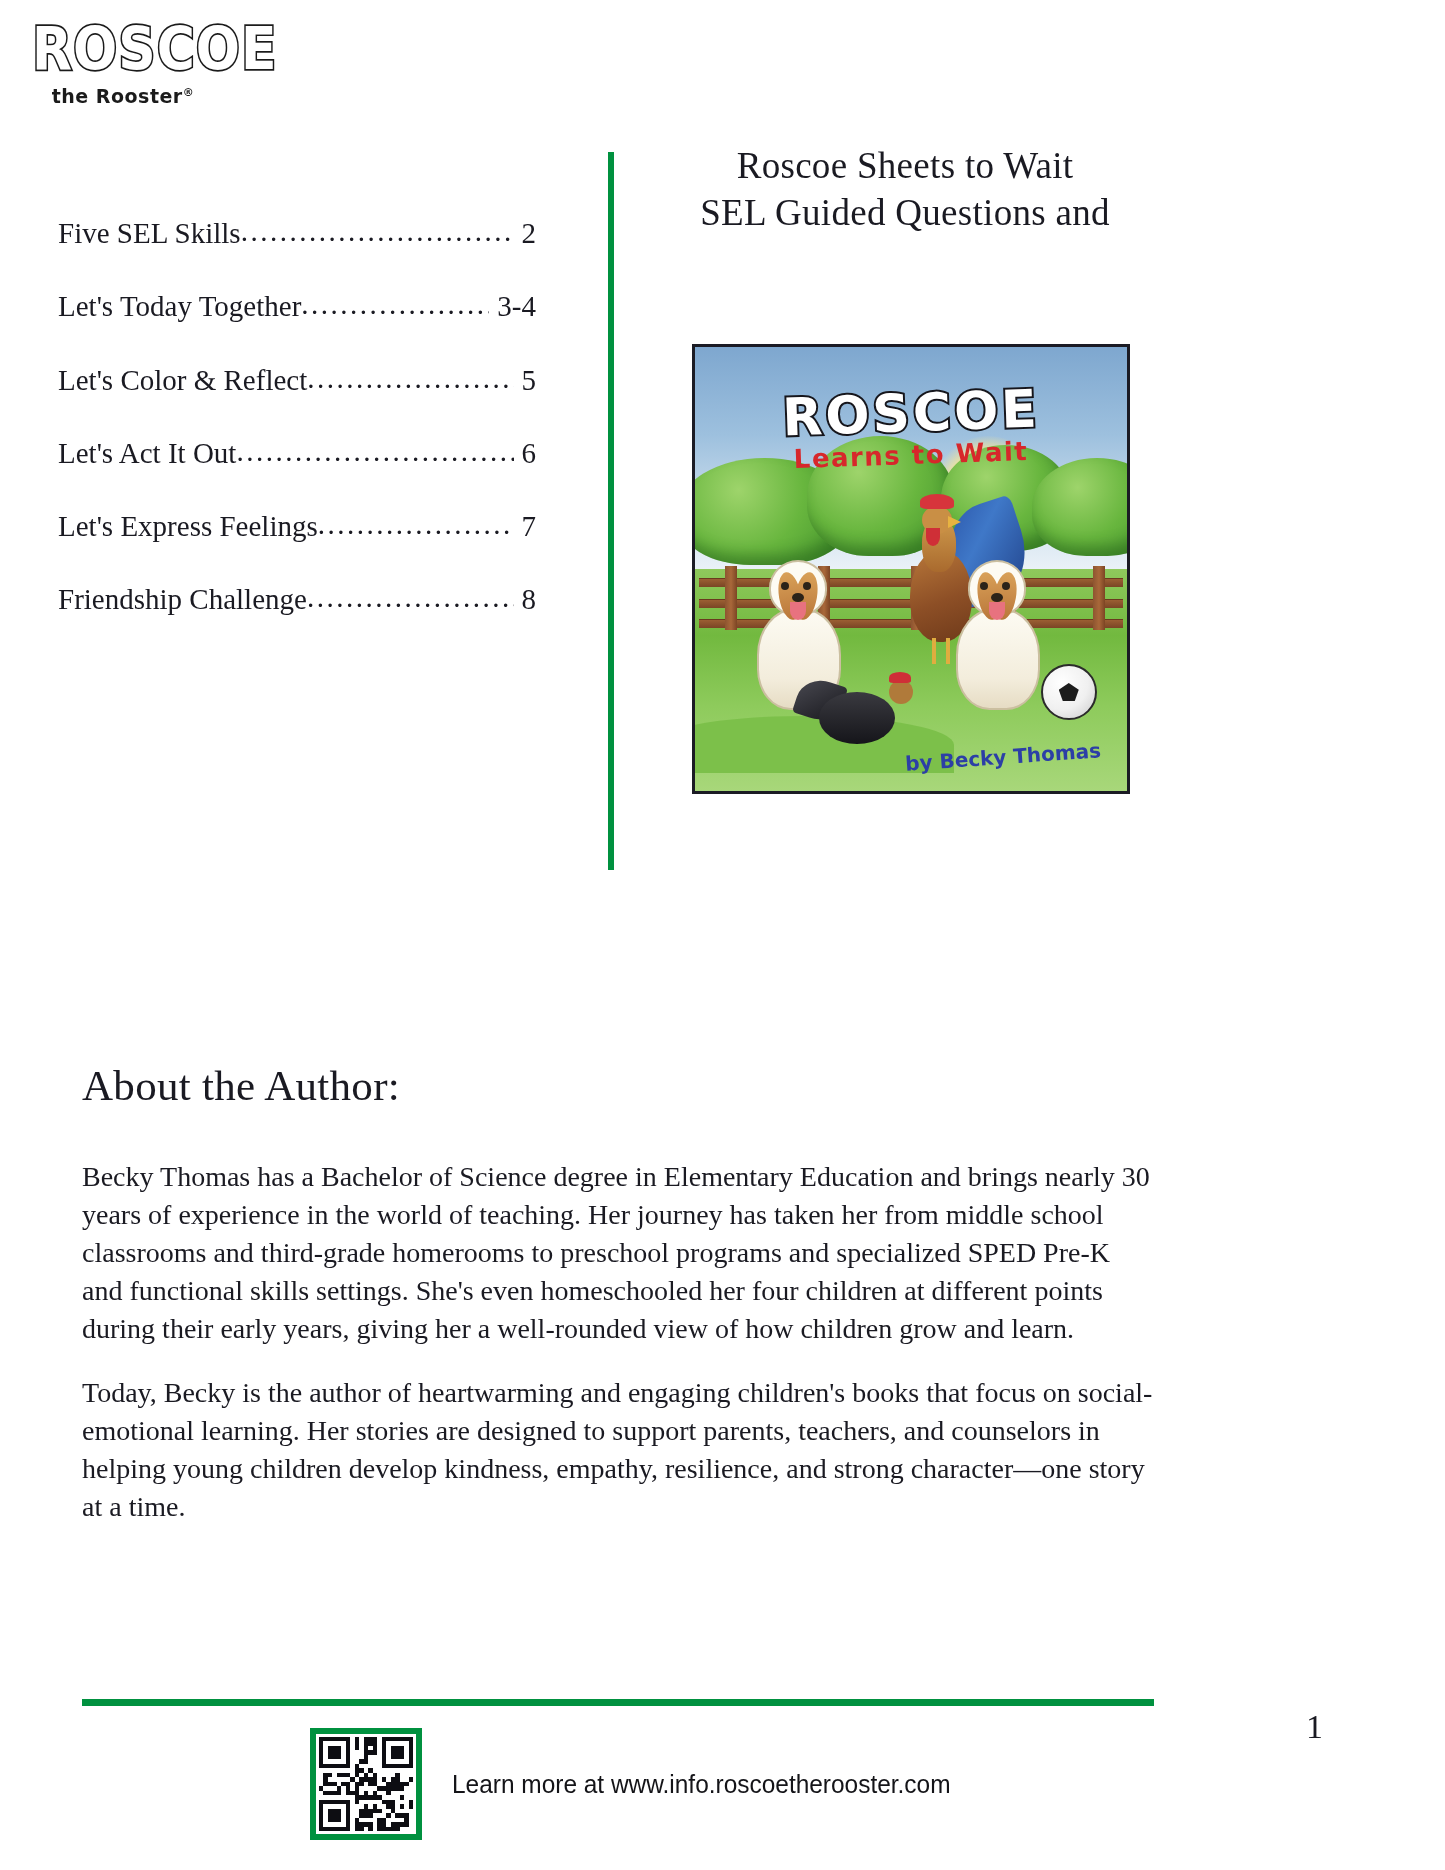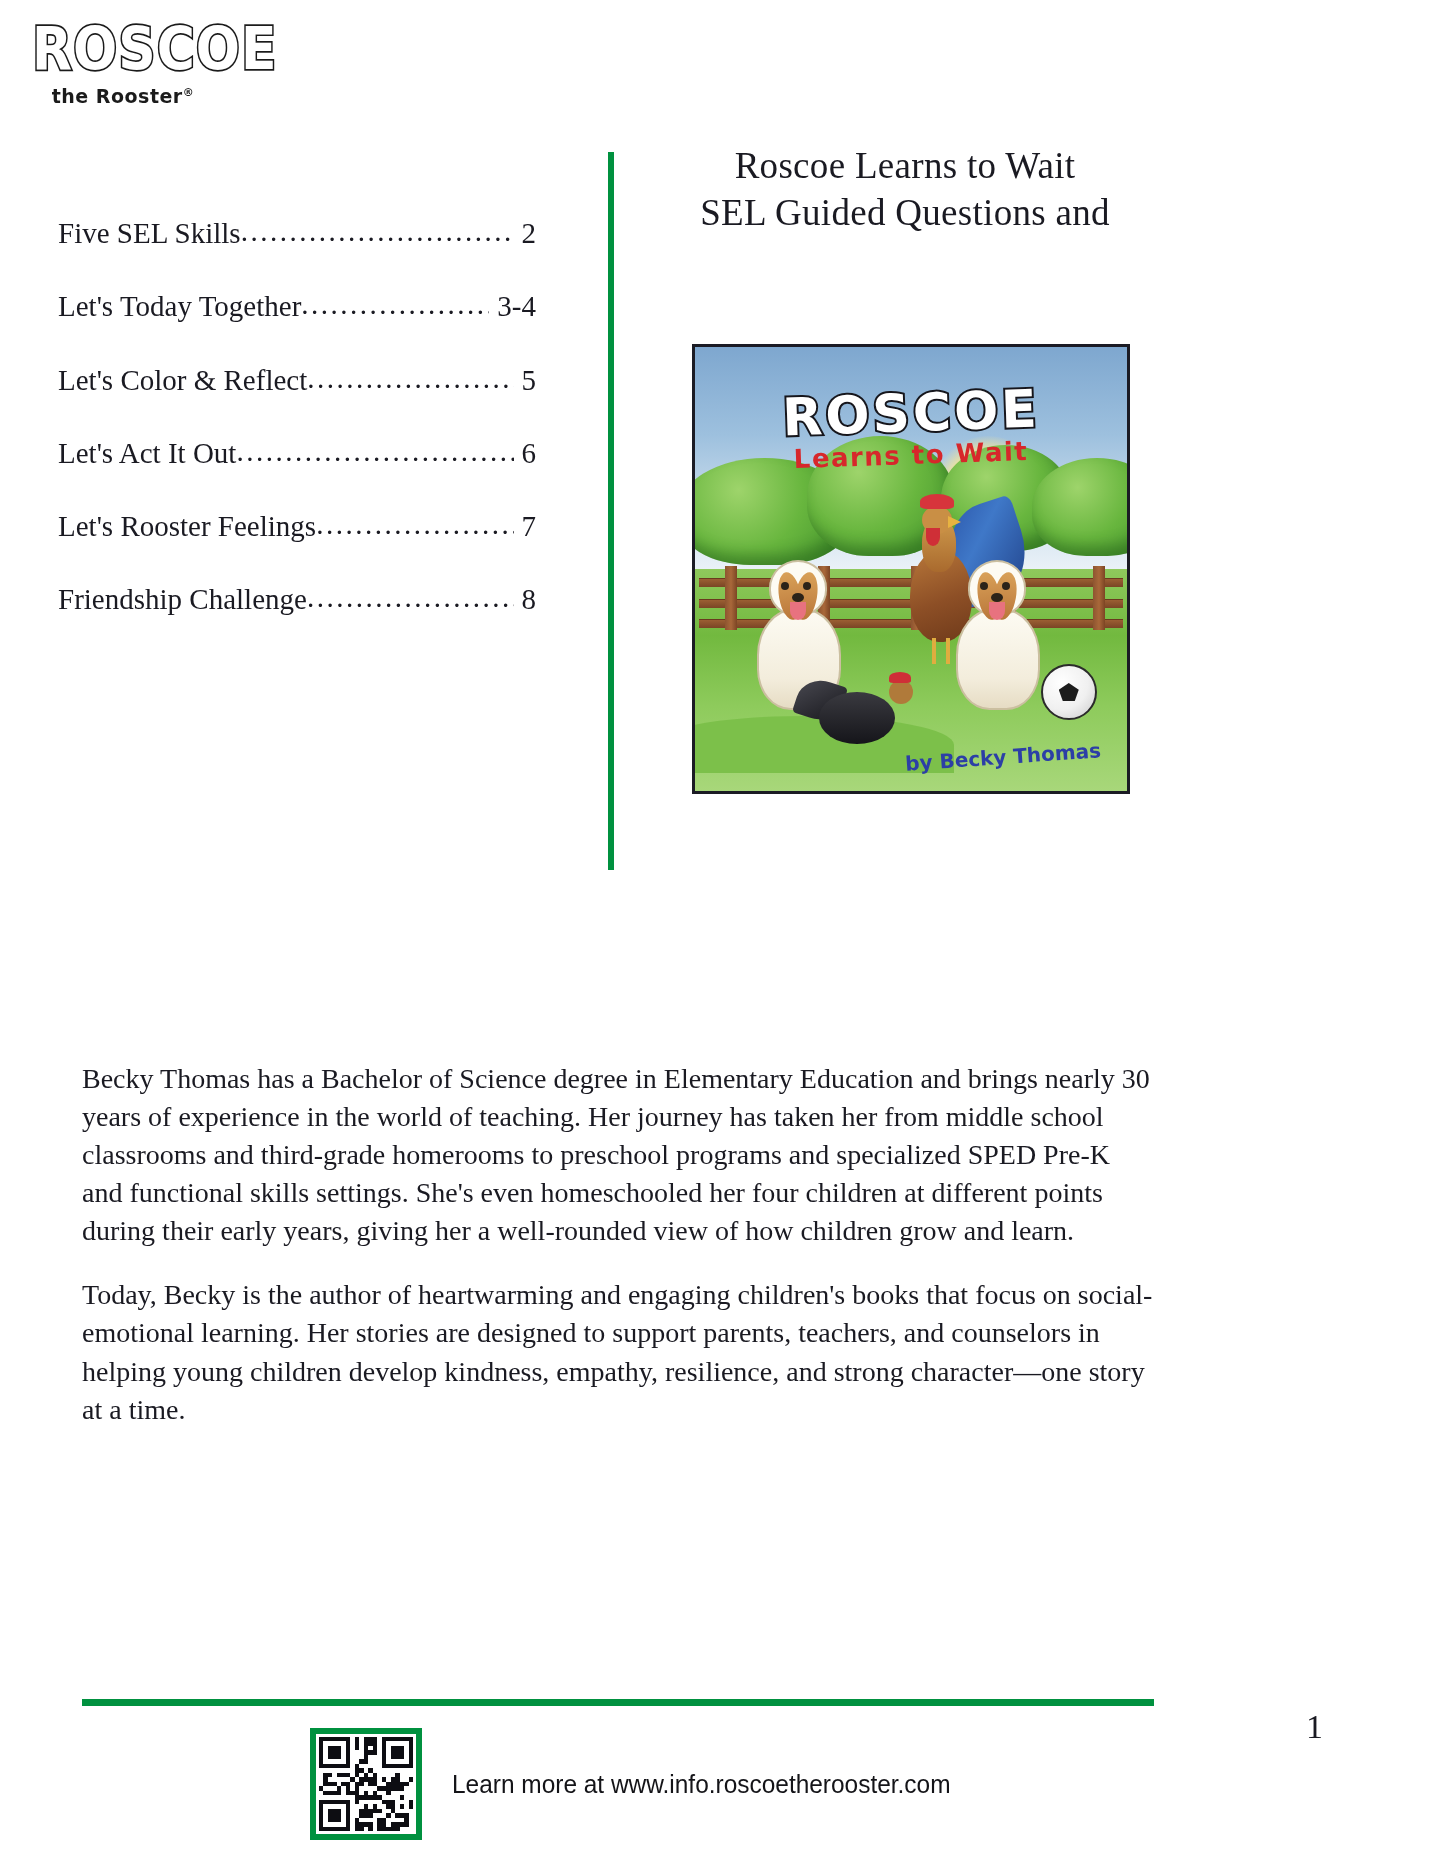--- a/index.html
+++ b/index.html
@@ -396,21 +396,21 @@
 <div class="logo">
   <span class="logo-word">ROSCOE</span>
   <div class="logo-sub">
     <span>the Rooster</span><span class="logo-reg">®</span>
   </div>
 </div>
 
 <div class="vdivider"></div>
 
 <div class="doc-title">
-  <div>Roscoe Learns to Wait</div>
+  <div>Roscoe Sheets to Wait</div>
   <div>SEL Guided Questions and</div>
 </div>
 
 <div class="toc">
 
   <div class="toc-row">
     <span class="toc-label">Five SEL Skills</span>
     <span class="toc-dots">..........................................................................................</span>
     <span class="toc-page">2</span>
   </div>
@@ -427,21 +427,21 @@
     <span class="toc-page">5</span>
   </div>
 
   <div class="toc-row">
     <span class="toc-label">Let's Act It Out</span>
     <span class="toc-dots">..........................................................................................</span>
     <span class="toc-page">6</span>
   </div>
 
   <div class="toc-row">
-    <span class="toc-label">Let's Rooster Feelings</span>
+    <span class="toc-label">Let's Express Feelings</span>
     <span class="toc-dots">..........................................................................................</span>
     <span class="toc-page">7</span>
   </div>
 
   <div class="toc-row">
     <span class="toc-label">Friendship Challenge</span>
     <span class="toc-dots">..........................................................................................</span>
     <span class="toc-page">8</span>
   </div>
 </div>
@@ -516,20 +516,21 @@
   </div>
 
   <div class="ball"></div>
 
   <div class="cover-title">ROSCOE</div>
   <div class="cover-sub">Learns to Wait</div>
   <div class="cover-by">by Becky Thomas</div>
 </div>
 
 <div class="about">
+  <div class="about-title">About the Author:</div>
   <p class="about-p">Becky Thomas has a Bachelor of Science degree in Elementary Education and brings nearly 30 years of experience in the world of teaching. Her journey has taken her from middle school classrooms and third-grade homerooms to preschool programs and specialized SPED Pre-K and functional skills settings. She's even homeschooled her four children at different points during their early years, giving her a well-rounded view of how children grow and learn.</p>
   <p class="about-p">Today, Becky is the author of heartwarming and engaging children's books that focus on social-emotional learning. Her stories are designed to support parents, teachers, and counselors in helping young children develop kindness, empathy, resilience, and strong character—one story at a time.</p>
 </div>
 
 <div class="footer-rule"></div>
 <div class="page-number">1</div>
 
 <div class="footer-inner">
   <div class="qr">
     <div class="qr-inner" id="qr-grid">

